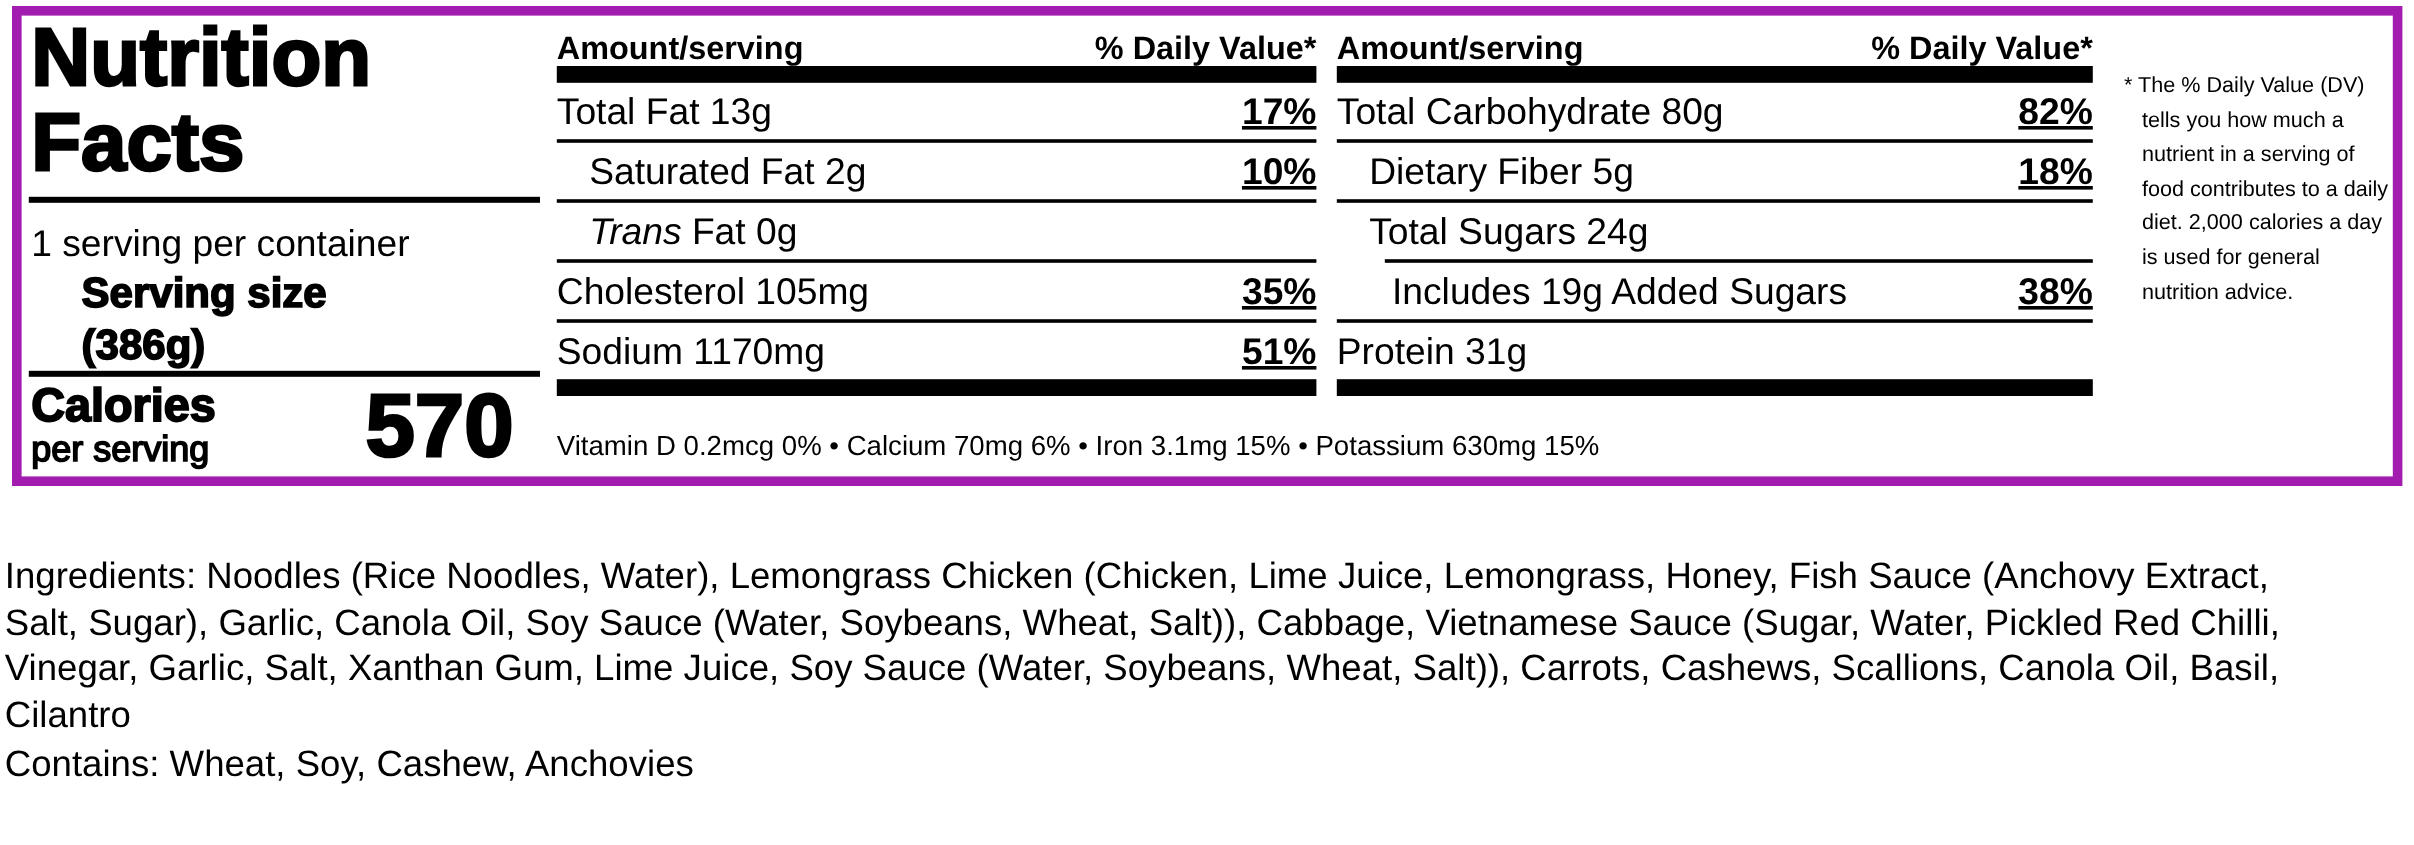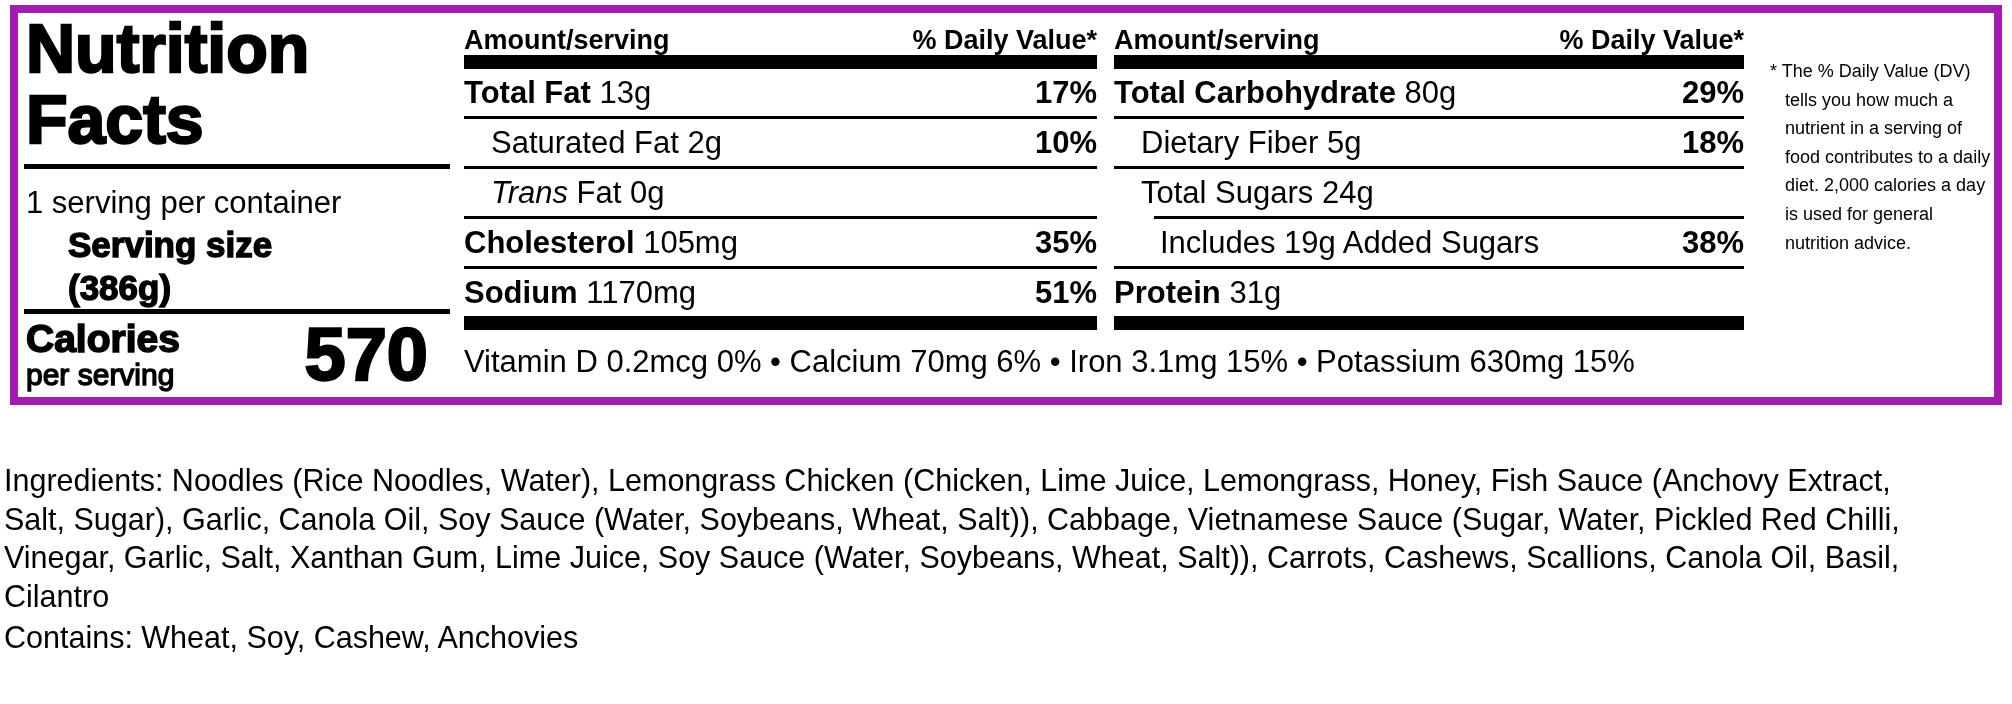--- a/index.html
+++ b/index.html
@@ -28,28 +28,28 @@
   .cal-sub{font-size:30px;line-height:32px;font-weight:normal;-webkit-text-stroke:1.4px #000;}
   .cal-value{font-size:74px;line-height:72px;font-weight:bold;-webkit-text-stroke:2.4px #000;margin-right:18px;}
   
   .ncol{position:absolute;top:12px;}
   .ncol.col-0{left:446px;width:633px;}
   .ncol.col-1{left:1096px;width:630px;}
   .col-header{display:flex;justify-content:space-between;align-items:center;height:30px;font-size:27px;font-weight:bold;}
   .bar{height:14px;background:#000;}
   .nrow{display:flex;justify-content:space-between;align-items:center;height:47px;font-size:31px;box-sizing:border-box;}
   .nrow .nname{white-space:nowrap;}
-  .nrow .ndv{font-weight:bold;white-space:nowrap;}
-  .nname .bold{font-weight:bold;}
+  .nrow .ndv{font-weight:bold;white-space:nowrap;text-decoration:underline;}
+  .nname .bold{font-weight:normal;}
   .nname .italic{font-style:italic;}
   .ind1{padding-left:27px;}
   .ind2{padding-left:46px;}
   .sep{height:3px;background:#000;}
   .sep-indent{margin-left:40px;}
-  .micro-line{position:absolute;left:446px;top:331px;width:1320px;font-size:31px;white-space:nowrap;}
+  .micro-line{position:absolute;left:446px;top:345px;width:1320px;font-size:23px;white-space:nowrap;}
   
   .footnote{
     position:absolute;left:1752px;top:44px;width:232px;
     font-size:18px;line-height:28.6px;
   }
   .fn-body{padding-left:15px;text-indent:-15px;display:block;}
   
   .ingredients{position:absolute;left:4px;top:461px;width:1944px;font-size:30.5px;line-height:38.5px;}
   .contains{position:absolute;left:4px;top:618px;width:1944px;font-size:30.5px;line-height:38.5px;}
 </style>
@@ -114,21 +114,21 @@
         <div class="bar"></div>
       </div>
     <div class="ncol col-1">
         <div class="col-header">
           <span>Amount/serving</span>
           <span>% Daily Value*</span>
         </div>
         <div class="bar"></div>
         <div class="nrow">
           <span class="nname"><span class="bold ">Total Carbohydrate</span><span>&nbsp;80g</span></span>
-          <span class="ndv">29%</span>
+          <span class="ndv">82%</span>
         </div>
         <div class="sep"></div>
         <div class="nrow ind1">
           <span class="nname"><span class="">Dietary Fiber</span><span>&nbsp;5g</span></span>
           <span class="ndv">18%</span>
         </div>
         <div class="sep"></div>
         <div class="nrow ind1">
           <span class="nname"><span class="">Total Sugars</span><span>&nbsp;24g</span></span>
           <span class="ndv"></span>

